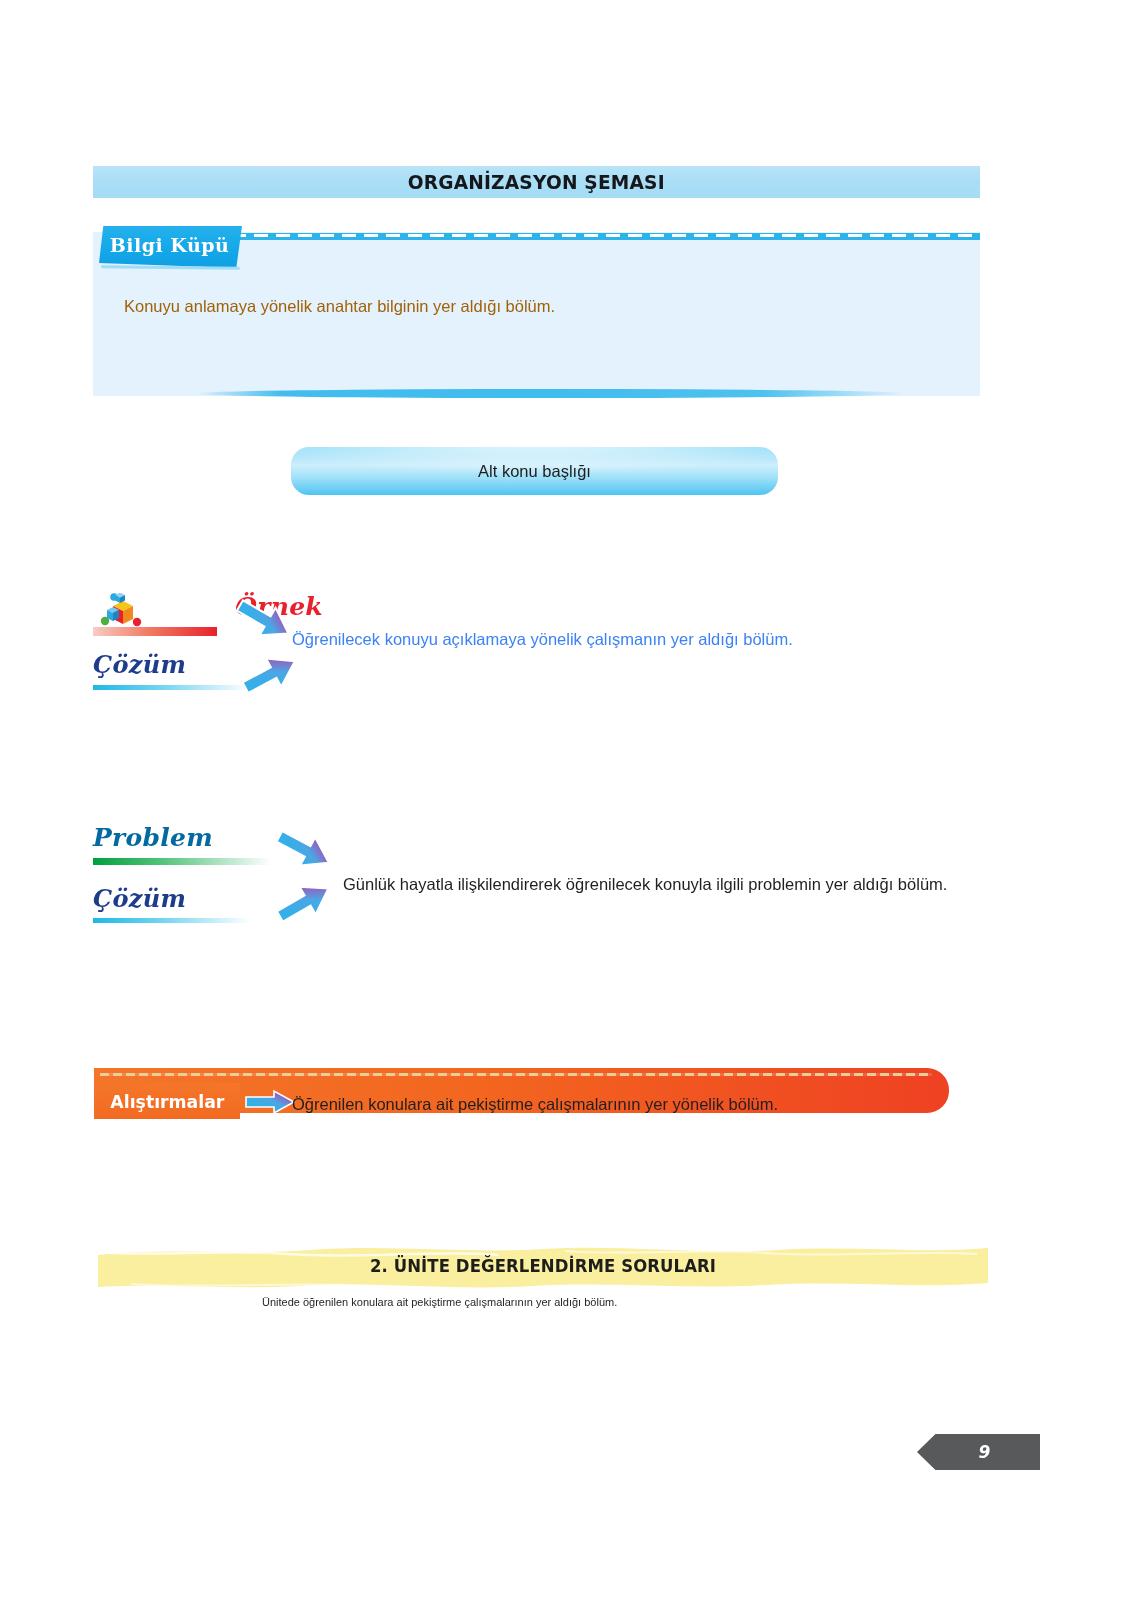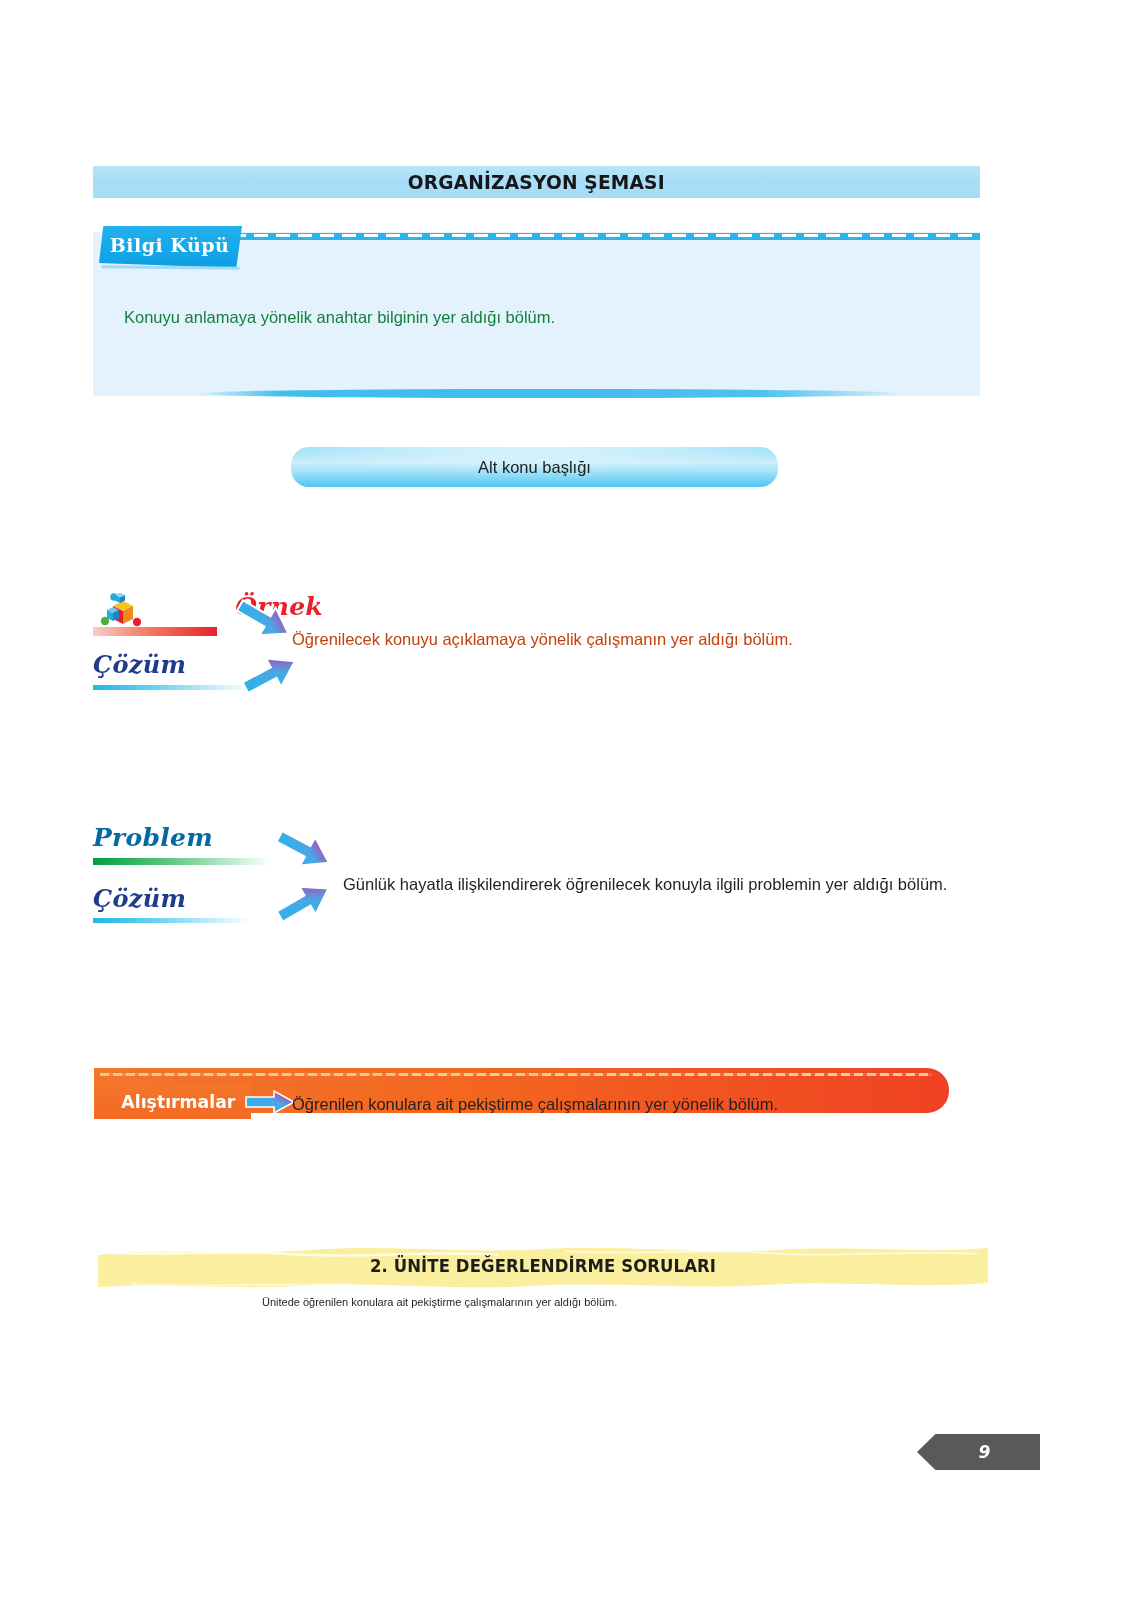--- a/index.html
+++ b/index.html
@@ -98,24 +98,24 @@
     top: 266px;
     width: 139px;
     height: 3px;
     background: #9fdcf6;
     border-radius: 2px;
     transform: rotate(0.6deg);
   }
   .info-text {
     position: absolute;
     left: 124px;
-    top: 305px;
+    top: 294px;
     width: 720px;
     font-size: 16.5px;
-    color: #15803d;
+    color: #a16207;
     line-height: 1.5;
   }
   .info-bottom-lens {
     position: absolute;
     left: 195px;
     top: 389px;
     width: 712px;
     height: 9px;
     border-radius: 50%;
     background: linear-gradient(to right,
@@ -125,21 +125,21 @@
       #4ec2ef 80%,
       rgba(110,210,245,0) 100%);
   }
 
   
   .subtopic-pill {
     position: absolute;
     left: 291px;
     top: 447px;
     width: 487px;
-    height: 40px;
+    height: 48px;
     border-radius: 18px / 18px;
     background:
       radial-gradient(120% 160% at 50% -30%, #ffffff 0%, rgba(255,255,255,0) 55%),
       linear-gradient(to bottom, #8ddbf7 0%, #cdeefc 38%, #a3e2f9 62%, #4fc4f2 100%);
     display: flex;
     align-items: center;
     justify-content: center;
   }
   .subtopic-pill .pill-text {
     font-size: 16.5px;
@@ -202,21 +202,21 @@
     height: 5px;
     background: linear-gradient(to right, #1fb7e8 0%, #6bd2f0 40%, rgba(200,238,250,0) 100%);
   }
 
   .ornek-text {
     position: absolute;
     left: 292px;
     top: 627px;
     width: 630px;
     font-size: 16.5px;
-    color: #c2410c;
+    color: #3b82f6;
     line-height: 1.5;
   }
 
   
   .problem-label {
     position: absolute;
     left: 93px;
     top: 823px;
     font-family: "DejaVu Serif", serif;
     font-style: italic;
@@ -288,21 +288,20 @@
   .exercises-tab {
     position: absolute;
     left: 94px;
     top: 1083px;
     width: 146px;
     height: 36px;
     background: linear-gradient(to bottom, #f4762b 0%, #f26a22 100%);
     display: flex;
     align-items: center;
     justify-content: center;
-    padding-left: 11px;
   }
   .exercises-tab .tab-label {
     font-family: "DejaVu Sans", sans-serif;
     font-weight: bold;
     font-size: 18px;
     color: #ffffff;
     transform: scaleX(0.96);
   }
   .exercises-text {
     position: absolute;

